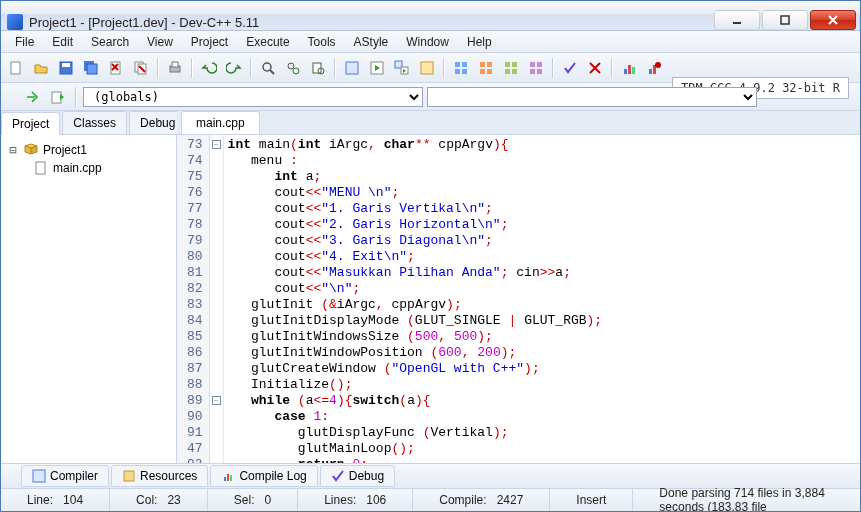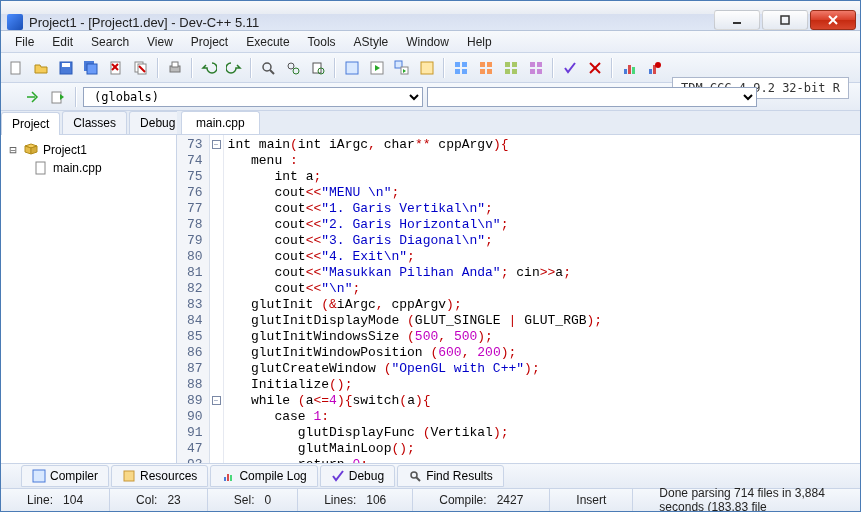--- a/index.html
+++ b/index.html
@@ -172,21 +172,21 @@
   font-size: 10px;
 }
 .fold-box { display:inline-block; width:9px; height:9px; border:1px solid #7a88a5; background:#fff; font-size:8px; line-height:7px; text-align:center; }
 .src {
   flex: 1;
   padding: 2px 4px;
   line-height: 16px;
   white-space: pre;
   color: #000;
 }
-.kw { color: #000; font-weight: normal; }
+.kw { color: #000; font-weight: bold; }
 .id { color: #000; }
 .br { color: #c00000; }
 .str { color: #0000c8; }
 .num { color: #c000c0; }
 .up { color: #000; }
 .op { color: #000; }
 .bottom-tabs {
   height: 26px;
   background: linear-gradient(to bottom, #f5f8fc, #e6ecf5);
   border-top: 1px solid #c9d4e7;
@@ -556,29 +556,20 @@
     <span>Compile Log</span>
   </div>
   <div class="btab">
     <span>
         <svg width="14" height="14">
           <path d="M2 7l3 4 7-9" fill="none" stroke="#6a3bd8" stroke-width="2"></path>
         </svg>
       </span>
     <span>Debug</span>
   </div>
-  <div class="btab">
-    <span>
-        <svg width="14" height="14">
-          <circle cx="6" cy="6" r="3" fill="none" stroke="#555" stroke-width="1.5"></circle>
-          <line x1="8" y1="8" x2="12" y2="12" stroke="#555" stroke-width="2"></line>
-        </svg>
-      </span>
-    <span>Find Results</span>
-  </div>
 </div>
 
 <div class="statusbar">
   <div><span>Line:</span>&nbsp;&nbsp;&nbsp;<span>104</span></div>
   <div><span>Col:</span>&nbsp;&nbsp;&nbsp;<span>23</span></div>
   <div><span>Sel:</span>&nbsp;&nbsp;&nbsp;<span>0</span></div>
   <div><span>Lines:</span>&nbsp;&nbsp;&nbsp;<span>106</span></div>
   <div><span>Compile:</span>&nbsp;&nbsp;&nbsp;<span>2427</span></div>
   <div>Insert</div>
   <div style="flex:1;border-right:none">Done parsing 714 files in 3,884 seconds (183,83 file</div>

